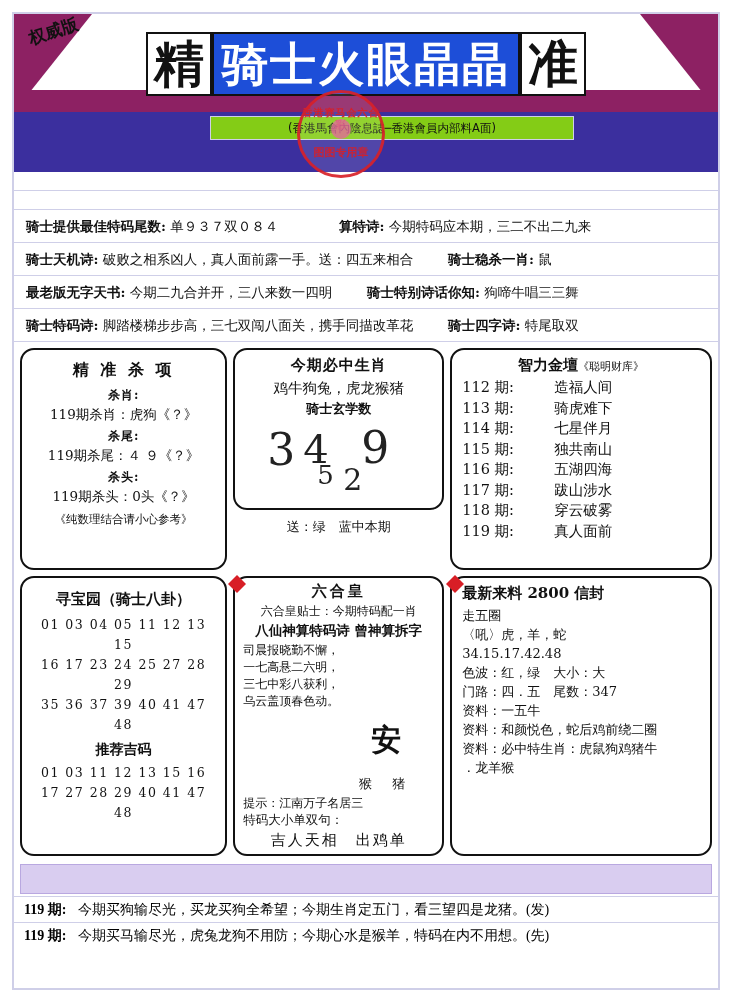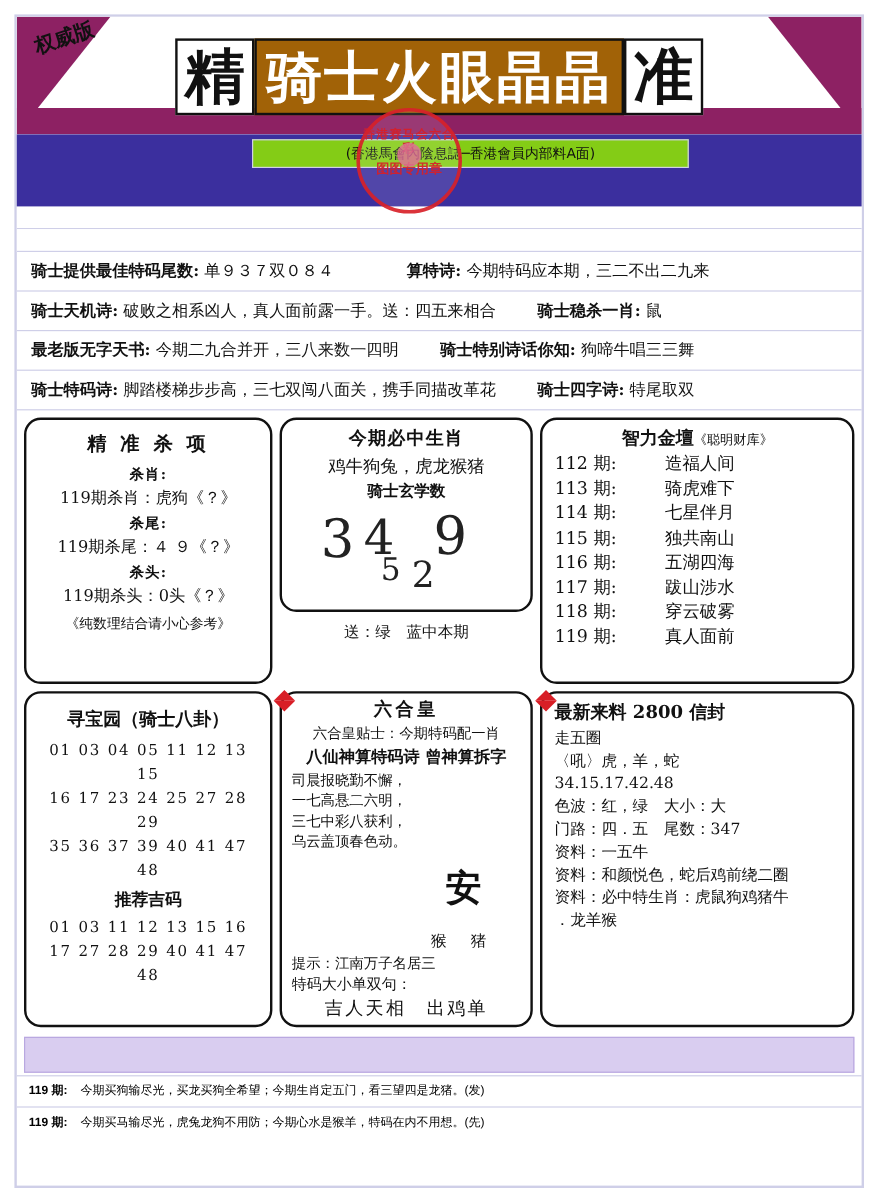--- a/index.html
+++ b/index.html
@@ -58,21 +58,21 @@
   .t-box{
     border:2px solid #111;
     background:#fff;
     font-size:50px;line-height:56px;
     font-weight:bold;
     padding:2px 6px;
     font-family:"DejaVu Serif","Liberation Serif",serif;
     color:#111;
   }
   .t-mid{
-    background:#a16207;
+    background:#1d4ed8;
     color:#ffffff;
     border:2px solid #111;
     font-size:46px;line-height:56px;
     font-weight:bold;
     padding:2px 8px;
     letter-spacing:2px;
     font-family:"DejaVu Serif","Liberation Serif",serif;
   }
 
   
@@ -99,21 +99,21 @@
     text-align:center;
     font-size:10px;
     line-height:12px;
     opacity:.92;
     box-sizing:border-box;
     padding-top:14px;
     font-weight:bold;
     background:rgba(255,255,255,0.12);
   }
   .seal .s1{font-size:10px;letter-spacing:1px;}
-  .seal .s3{font-size:11px;margin-top:4px;}
+  .seal .s3{font-size:11px;margin-top:16px;}
   .seal .flower{
     position:absolute;left:50%;top:26px;transform:translateX(-50%);
     width:20px;height:20px;background:#e46a9e;border-radius:50%;
     opacity:.85;
   }
 
   
   .strip{
     height:18px;
     background:#ffffff;
@@ -243,23 +243,23 @@
   }
 
   
   .lavbar{
     margin:8px 6px 0 6px;
     height:28px;background:#d9cdf0;border:1px solid #b9a8e0;
   }
   .bottom-rows{padding:2px 0 0 0;}
   .brow{
     border-top:1px solid #cfcfe8;
-    font-size:10px;line-height:21px;
+    font-size:14px;line-height:21px;
     padding:2px 10px;
-    font-family:Liberation Sans, sans-serif;
+    font-family:Liberation Serif, serif;
     white-space:nowrap;
     overflow:hidden;
   }
   .brow .k{font-weight:bold;margin-right:8px;}
 </style>
 </head>
 <body>
 
 <div class="page">
   <div class="sheet">

